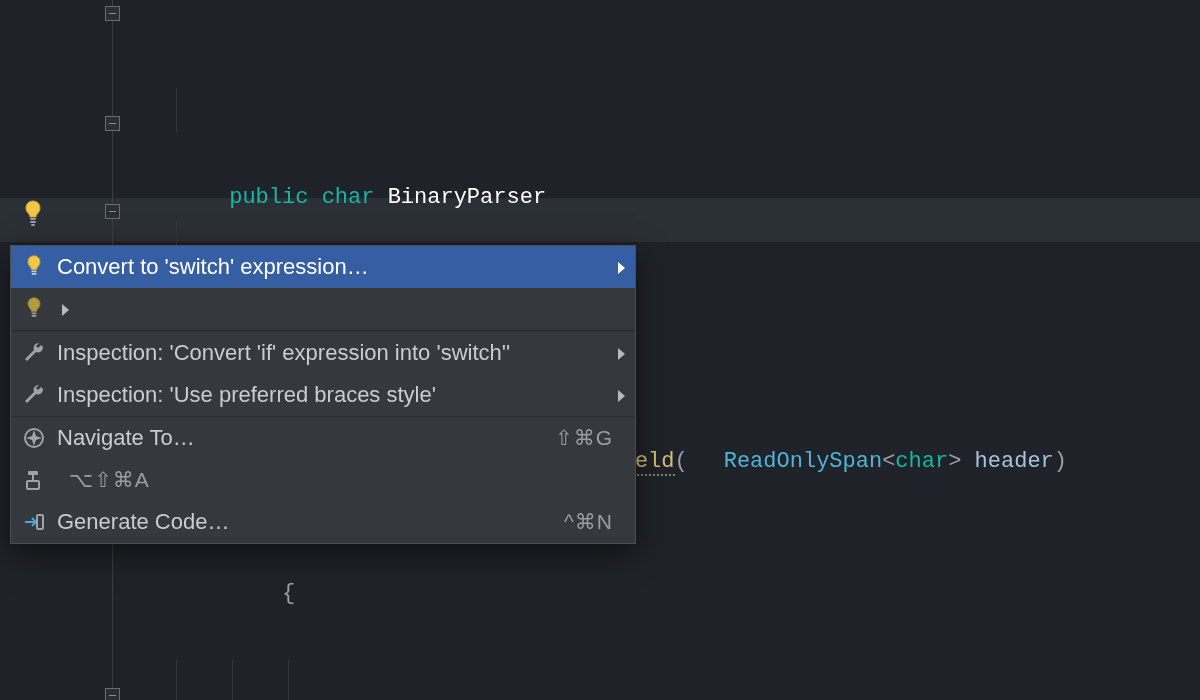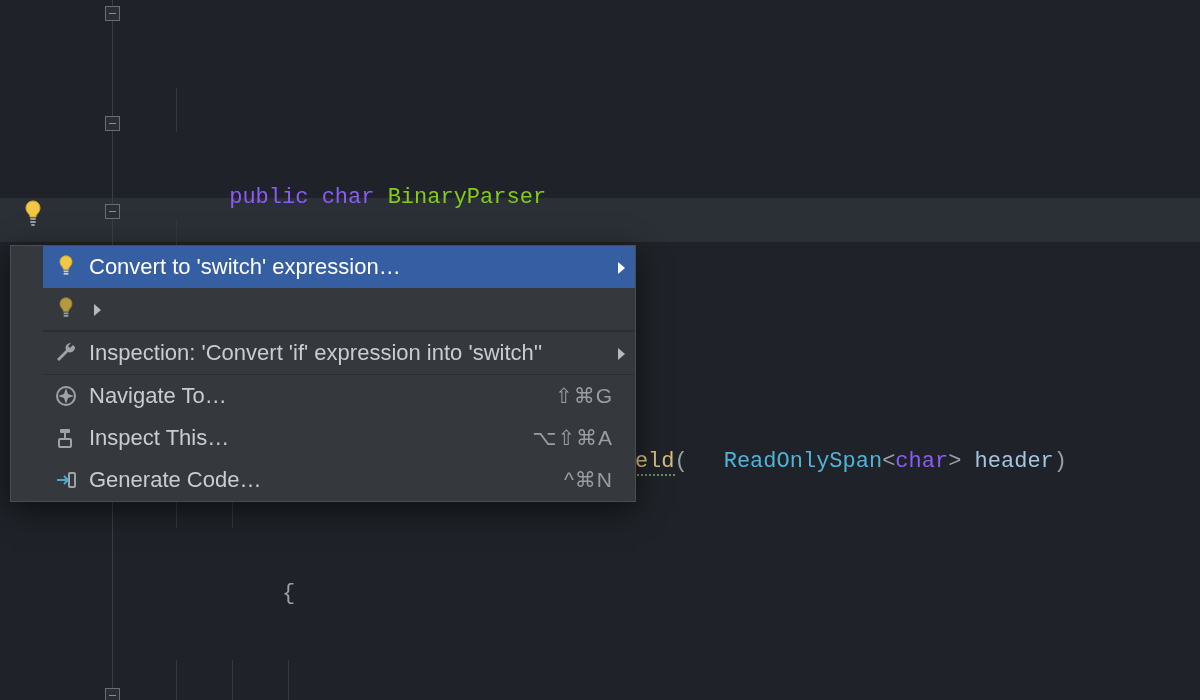--- a/index.html
+++ b/index.html
@@ -56,39 +56,38 @@
     width: 1px;
     background: #34373c;
   }
   .hl-line {
     position: absolute;
     left: 0;
     height: 44px;
     width: 1200px;
   }
   .hl-line.main { background: #2b2f36; }
-  .kw { color: #8b5cf6; }
+  .kw { color: #14b8a6; }
   .type { color: #4fb4d8; margin-left: 36px; }
-  .classname { color: #84cc16; }
+  .classname { color: #ffffff; }
   .methodu { color: #d6bf7a; border-bottom: 2px dotted #6f8f5a; }
   .var { color: #a5c4de; text-align: right; }
   .p { color: #9aa0a6; }
 
   
   .popup {
     position: absolute;
     left: 10px; top: 245px;
     width: 626px;
     background: #35383d;
     border: 1px solid #4a4d52;
     box-shadow: 0 8px 28px rgba(0,0,0,.55);
     font-family: -apple-system, 'Segoe UI', 'Helvetica Neue', Arial, sans-serif;
     font-size: 22px;
     line-height: 1.15;
-    padding-left: 32px;
   }
   .menu-item {
     display: flex;
     align-items: center;
     height: 42px;
     padding: 0 10px 0 10px;
     color: #c9ccd1;
     position: relative;
   }
   .menu-item.sel { background: #365fa3; color: #fff; }
@@ -195,41 +194,49 @@
   <div class="menu-sep"></div>
   <div class="menu-item">
     <span class="mi-icon">
         <svg viewBox="0 0 24 24">
           <path d="M21 6a5 5 0 0 1-7 5L5 20l-2-2 9-9a5 5 0 0 1 5-7l-3 3 2 2 3-3z" fill="#9fa2a7"></path>
         </svg>
       </span>
     <span class="mi-label">Inspection: 'Convert 'if' expression into 'switch''</span>
     <span class="mi-sub arrow"></span>
   </div>
+  <div class="menu-item">
+    <span class="mi-icon">
+        <svg viewBox="0 0 24 24">
+          <path d="M21 6a5 5 0 0 1-7 5L5 20l-2-2 9-9a5 5 0 0 1 5-7l-3 3 2 2 3-3z" fill="#9fa2a7"></path>
+        </svg>
+      </span>
+    <span class="mi-label">Inspection: 'Use preferred braces style'</span>
+    <span class="mi-sub arrow"></span>
+  </div>
   <div class="menu-sep"></div>
   <div class="menu-item">
     <span class="mi-icon">
         <svg viewBox="0 0 24 24">
           <circle cx="12" cy="12" r="9" fill="none" stroke="#9fa2a7" stroke-width="2"></circle>
           <path d="M12 4l2 6 6 2-6 2-2 6-2-6-6-2 6-2z" fill="#9fa2a7"></path>
         </svg>
       </span>
     <span class="mi-label">Navigate To…</span>
     <span class="mi-short">⇧⌘G</span>
     <span class="mi-sub"></span>
   </div>
   <div class="menu-item">
     <span class="mi-icon">
         <svg viewBox="0 0 24 24">
           <rect x="6" y="3" width="10" height="4" rx="1" fill="#9fa2a7"></rect>
           <rect x="10" y="7" width="2" height="6" fill="#9fa2a7"></rect>
           <rect x="5" y="13" width="12" height="8" rx="1" fill="none" stroke="#9fa2a7" stroke-width="2"></rect>
         </svg>
       </span>
-    <span class="mi-label">Inspect This…</span>
     <span class="mi-short">⌥⇧⌘A</span>
     <span class="mi-sub"></span>
   </div>
   <div class="menu-item">
     <span class="mi-icon">
         <svg viewBox="0 0 24 24">
           <path d="M3 12h10" stroke="#4aa7d6" stroke-width="2"></path>
           <path d="M10 8l4 4-4 4" fill="none" stroke="#4aa7d6" stroke-width="2"></path>
           <rect x="15" y="5" width="6" height="14" rx="1" fill="none" stroke="#9fa2a7" stroke-width="2"></rect>
         </svg>

